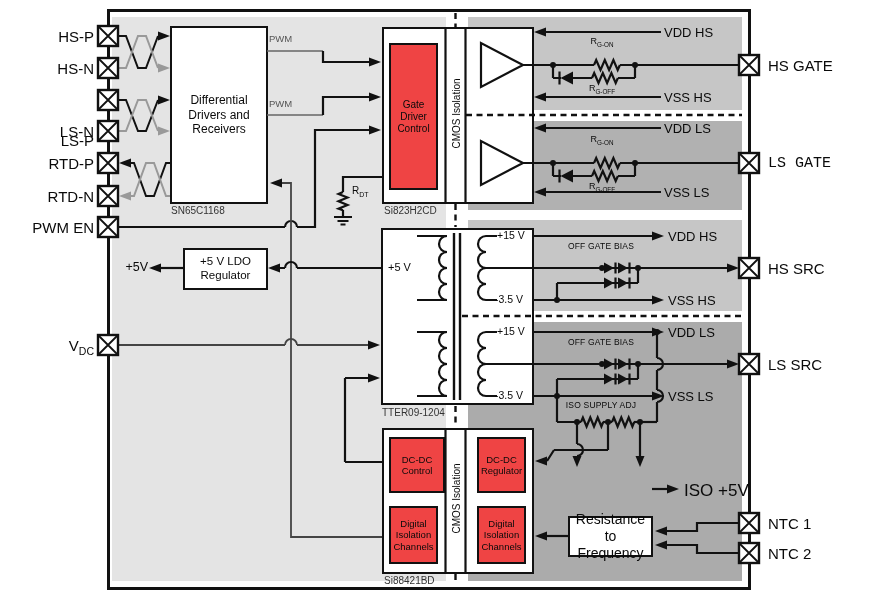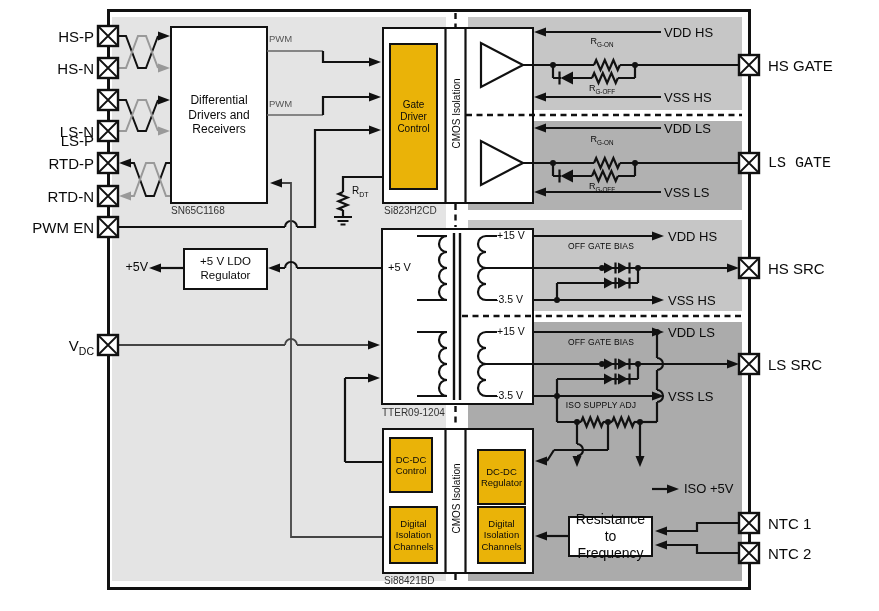--- a/index.html
+++ b/index.html
@@ -2,21 +2,21 @@
 <html><head>
 <meta charset="utf-8">
 <style>
   html,body{margin:0;padding:0;background:#fff;}
   #canvas{position:relative;width:879px;height:611px;background:#fff;overflow:hidden;
           font-family:"Liberation Sans","DejaVu Sans",sans-serif;color:#0a0a0a;}
   .abs{position:absolute;}
   .region{position:absolute;z-index:0;}
   .block{position:absolute;z-index:1;background:#fff;border:2.4px solid #111;box-sizing:border-box;
          display:flex;align-items:center;justify-content:center;text-align:center;}
-  .innerblock{position:absolute;z-index:1;background:#eab308;border:2.2px solid #111;box-sizing:border-box;
+  .innerblock{position:absolute;z-index:1;background:#ef4444;border:2.2px solid #111;box-sizing:border-box;
          display:flex;align-items:center;justify-content:center;text-align:center;}
   #wires{position:absolute;left:0;top:0;z-index:2;pointer-events:none;}
   .txt{position:absolute;z-index:3;white-space:nowrap;}
   .term-label-l{font-size:15px;width:70px;text-align:right;}
   .term-label-r{font-size:15px;text-align:left;}
   .rail{font-size:13px;}
   .small{font-size:8.5px;letter-spacing:.2px;text-align:center;width:86px;}
   .rg{font-size:9px;text-align:center;width:60px;}
   .part{font-size:10px;color:#333;}
   .pwm{font-size:9.5px;color:#555;}
@@ -42,27 +42,27 @@
   </div>
 
   <div class="block" style="left:382px;top:27px;width:152px;height:177px;"></div>
   <div class="innerblock" style="left:389px;top:43px;width:49px;height:147px;">
     <div class="blocktext" style="font-size:10px;width:44px;white-space:normal;">Gate Driver Control</div>
   </div>
 
   <div class="block" style="left:381px;top:228px;width:153px;height:177px;"></div>
 
   <div class="block" style="left:382px;top:428px;width:152px;height:146px;"></div>
-  <div class="innerblock" style="left:389px;top:437px;width:44px;height:56px;justify-content:center;">
+  <div class="innerblock" style="left:389px;top:437px;width:56px;height:56px;justify-content:center;">
     <div class="blocktext" style="font-size:9.5px;width:44px;white-space:normal;">DC-DC Control</div>
   </div>
   <div class="innerblock" style="left:389px;top:506px;width:49px;height:58px;">
     <div class="blocktext" style="font-size:9.5px;width:44px;white-space:normal;">Digital Isolation Channels</div>
   </div>
-  <div class="innerblock" style="left:477px;top:437px;width:49px;height:56px;margin-top:12px;">
+  <div class="innerblock" style="left:477px;top:437px;width:49px;height:56px;">
     <div class="blocktext" style="font-size:9.5px;width:46px;white-space:normal;">DC-DC Regulator</div>
   </div>
   <div class="innerblock" style="left:477px;top:506px;width:49px;height:58px;">
     <div class="blocktext" style="font-size:9.5px;width:44px;white-space:normal;">Digital Isolation Channels</div>
   </div>
 
   <div class="block" style="left:183px;top:248px;width:85px;height:42px;">
     <div class="blocktext" style="font-size:11.5px;width:74px;white-space:normal;">+5 V LDO Regulator</div>
   </div>
   <div class="block" style="left:568px;top:516px;width:85px;height:41px;">
@@ -338,15 +338,15 @@
   <div class="txt small" style="left:558px;top:400px;">ISO SUPPLY ADJ</div>
 
   <div class="txt" style="left:110px;top:260px;width:38px;text-align:right;font-size:12.5px;">+5V</div>
 
   <div class="txt" style="left:388px;top:261px;font-size:11px;">+5 V</div>
   <div class="txt" style="left:497px;top:229px;font-size:10.5px;">+15 V</div>
   <div class="txt" style="left:495px;top:293px;font-size:10.5px;">-3.5 V</div>
   <div class="txt" style="left:497px;top:325px;font-size:10.5px;">+15 V</div>
   <div class="txt" style="left:495px;top:389px;font-size:10.5px;">-3.5 V</div>
 
-  <div class="txt" style="left:684px;top:481px;font-size:13px;">ISO +5V</div>
+  <div class="txt" style="left:684px;top:481px;font-size:17px;">ISO +5V</div>
 
 </div>
 
 </body></html>

